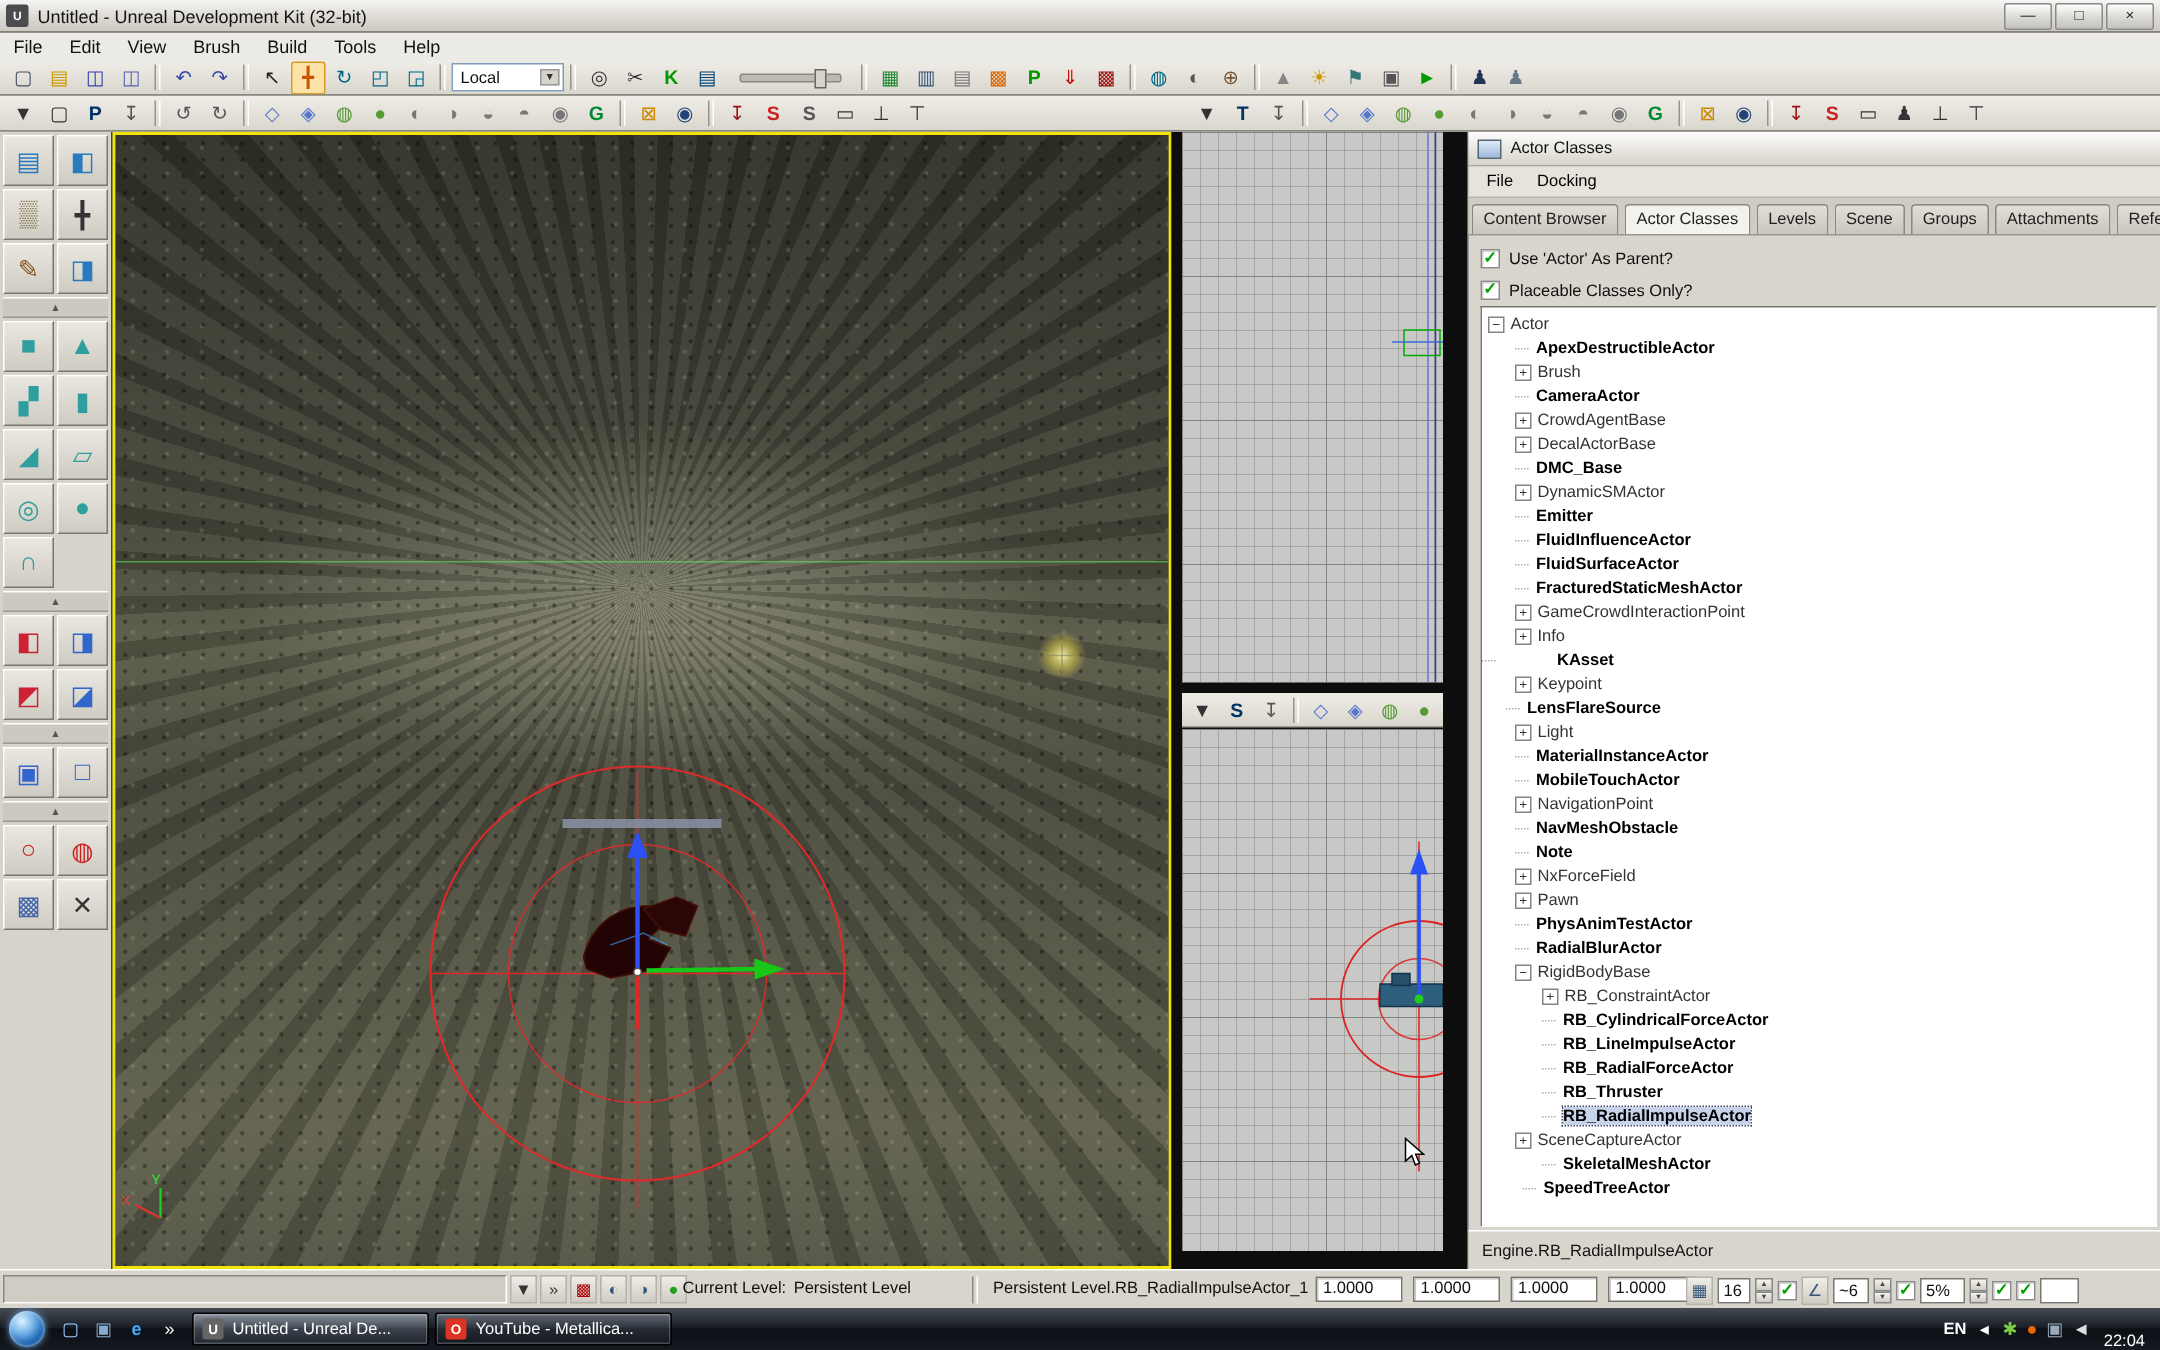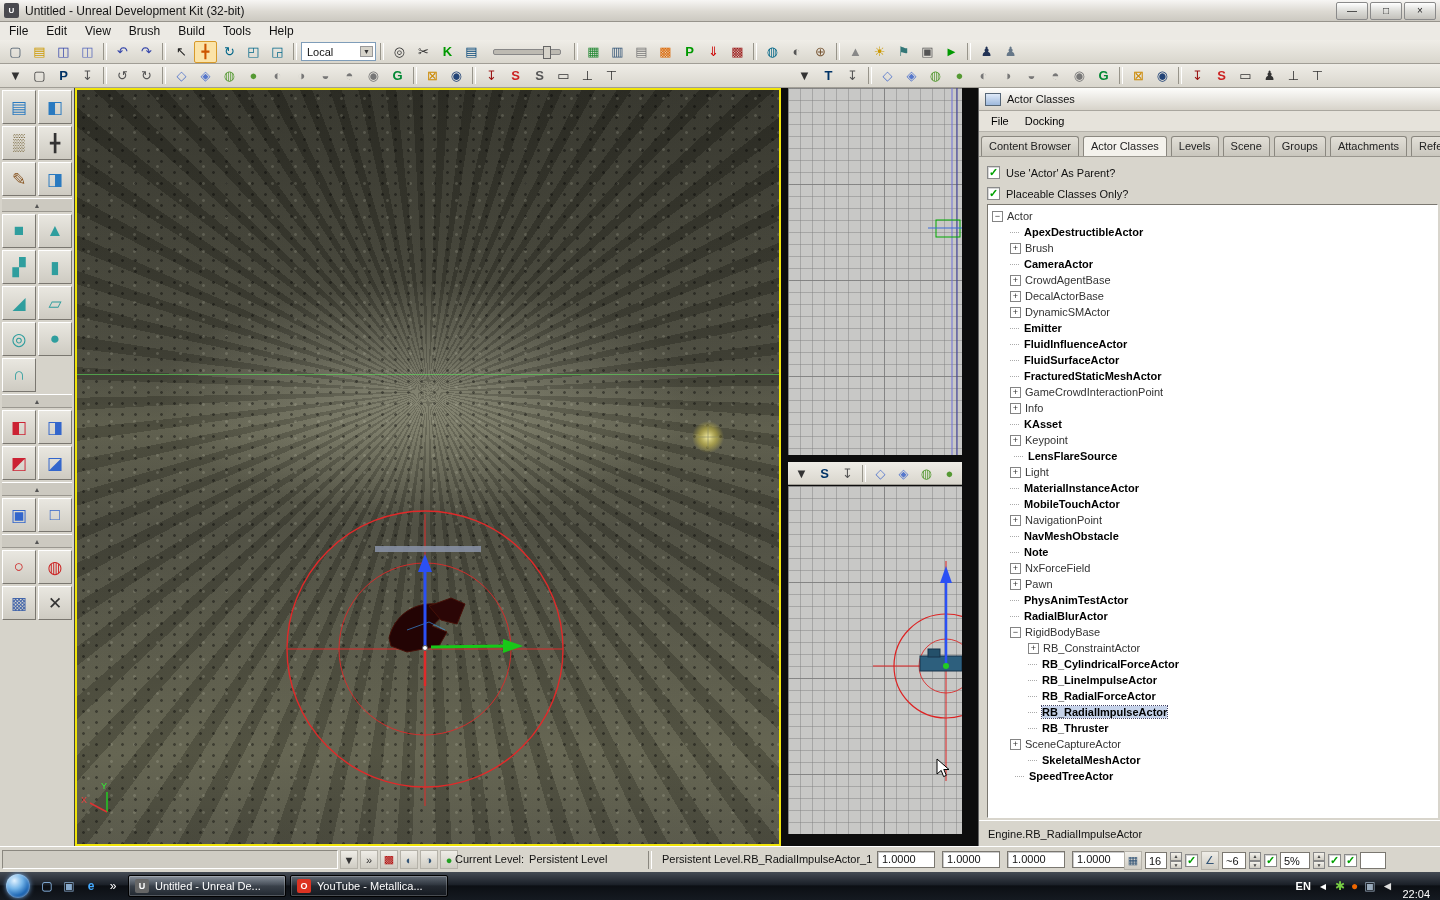--- a/index.html
+++ b/index.html
@@ -442,20 +442,24 @@
         </div>
         <div class="trow" style="padding-left: 22px;">
           <span class="texp">+</span>
           <span class="tlab">CrowdAgentBase</span>
         </div>
         <div class="trow" style="padding-left: 22px;">
           <span class="texp">+</span>
           <span class="tlab">DecalActorBase</span>
         </div>
         <div class="trow" style="padding-left: 22px;">
+          <span class="tdash"></span>
+          <span class="tlab b">DMC_Base</span>
+        </div>
+        <div class="trow" style="padding-left: 22px;">
           <span class="texp">+</span>
           <span class="tlab">DynamicSMActor</span>
         </div>
         <div class="trow" style="padding-left: 22px;">
           <span class="tdash"></span>
           <span class="tlab b">Emitter</span>
         </div>
         <div class="trow" style="padding-left: 22px;">
           <span class="tdash"></span>
           <span class="tlab b">FluidInfluenceActor</span>
@@ -469,29 +473,29 @@
           <span class="tlab b">FracturedStaticMeshActor</span>
         </div>
         <div class="trow" style="padding-left: 22px;">
           <span class="texp">+</span>
           <span class="tlab">GameCrowdInteractionPoint</span>
         </div>
         <div class="trow" style="padding-left: 22px;">
           <span class="texp">+</span>
           <span class="tlab">Info</span>
         </div>
-        <div class="trow" style="padding-left: 22px;">
+        <div class="trow" style=" gap: 36px;">
           <span class="tdash"></span>
           <span class="tlab b">KAsset</span>
         </div>
         <div class="trow" style="padding-left: 22px;">
           <span class="texp">+</span>
           <span class="tlab">Keypoint</span>
         </div>
-        <div class="trow" style="padding-left: 26px;">
+        <div class="trow" style="padding-left: 16px;">
           <span class="tdash"></span>
           <span class="tlab b">LensFlareSource</span>
         </div>
         <div class="trow" style="padding-left: 22px;">
           <span class="texp">+</span>
           <span class="tlab">Light</span>
         </div>
         <div class="trow" style="padding-left: 22px;">
           <span class="tdash"></span>
           <span class="tlab b">MaterialInstanceActor</span>
@@ -543,25 +547,25 @@
         <div class="trow" style="padding-left: 40px;">
           <span class="tdash"></span>
           <span class="tlab b">RB_LineImpulseActor</span>
         </div>
         <div class="trow" style="padding-left: 40px;">
           <span class="tdash"></span>
           <span class="tlab b">RB_RadialForceActor</span>
         </div>
         <div class="trow" style="padding-left: 40px;">
           <span class="tdash"></span>
+          <span class="tlab b">RB_Thruster</span>
+        </div>
+        <div class="trow" style="padding-left: 40px;">
+          <span class="tdash"></span>
           <span class="tlab b sel">RB_RadialImpulseActor</span>
-        </div>
-        <div class="trow" style="padding-left: 40px;">
-          <span class="tdash"></span>
-          <span class="tlab b">RB_Thruster</span>
         </div>
         <div class="trow" style="padding-left: 22px;">
           <span class="texp">+</span>
           <span class="tlab">SceneCaptureActor</span>
         </div>
         <div class="trow" style="padding-left: 40px;">
           <span class="tdash"></span>
           <span class="tlab b">SkeletalMeshActor</span>
         </div>
         <div class="trow" style="padding-left: 27px;">

